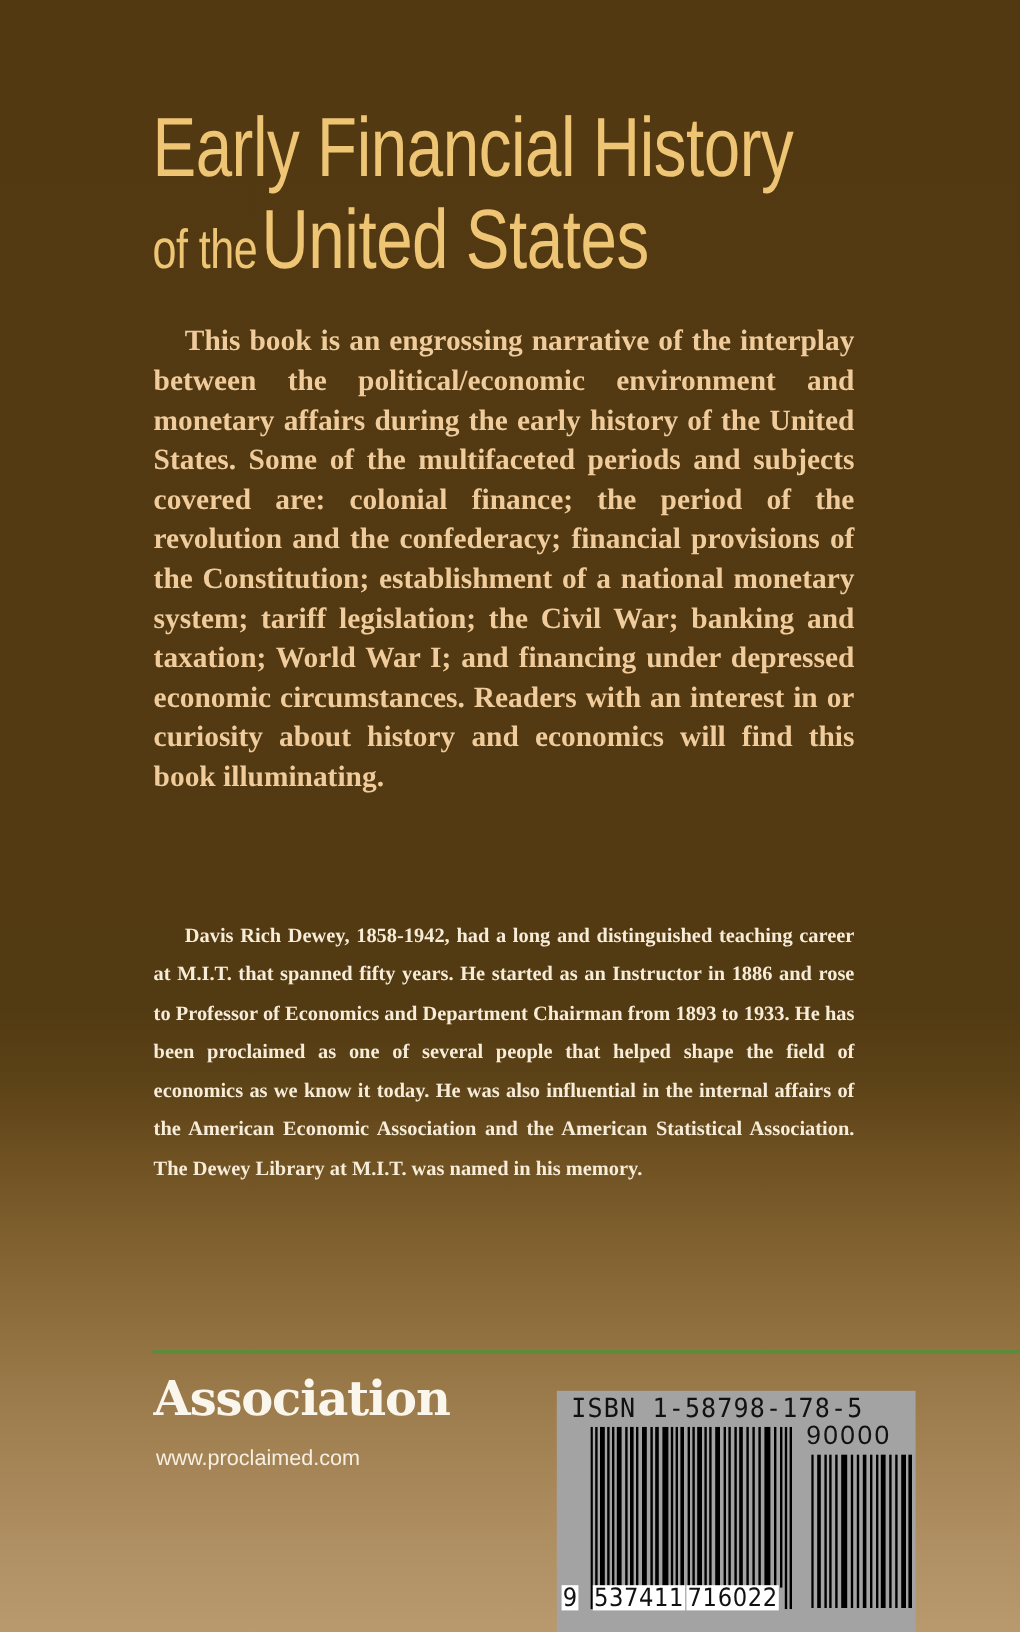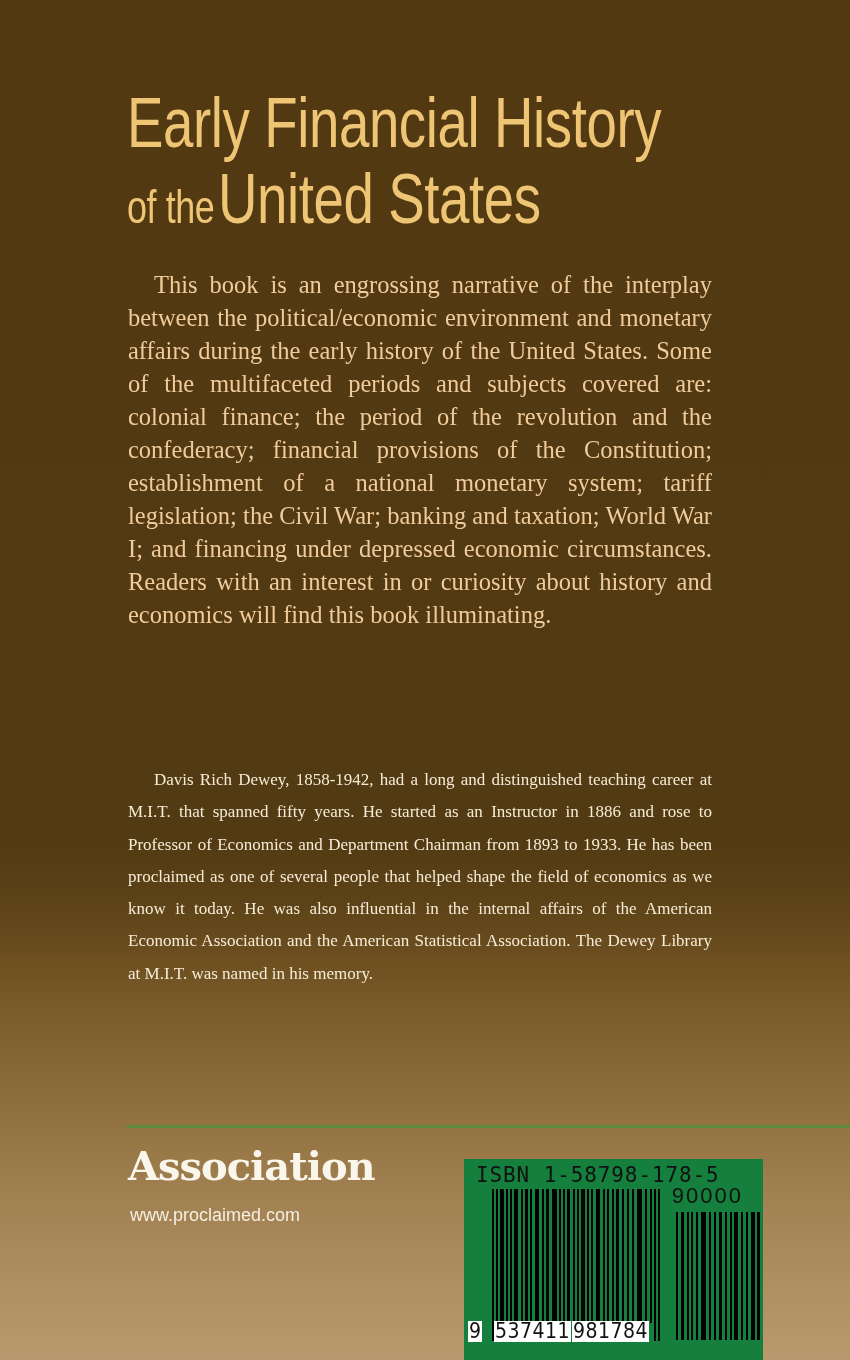--- a/index.html
+++ b/index.html
@@ -30,21 +30,21 @@
     display: block;
     white-space: nowrap;
     transform: scaleX(0.78);
     transform-origin: left top;
   }
   .title-small { font-size: 46px; letter-spacing: -0.5px; }
   .title-big { font-size: 70px; letter-spacing: -0.5px; }
 
   .blurb {
     position: absolute; left: 128px; width: 584px;
-    font-weight: normal;
+    font-weight: bold;
     font-size: 24.5px;
     line-height: 33px;
     text-align: justify;
     margin: 0;
     text-indent: 26px;
   }
   .blurb-1 { top: 268px; color: #f0cc9c; }
   .blurb-2 { top: 764px; color: #f6ecd8; font-size: 17px; line-height: 32.3px; }
 
   .divider {
@@ -62,21 +62,21 @@
   }
   .publisher-url {
     position: absolute; left: 130px; top: 1206px;
     color: #f6efe2;
     font-family: "Liberation Sans", "DejaVu Sans", sans-serif;
     font-size: 18px;
     line-height: 1;
   }
   .barcode-box {
     position: absolute; left: 464px; top: 1159px; width: 299px; height: 201px;
-    background: #15803d;
+    background: #a3a3a3;
   }
   .isbn-text {
     position: absolute; left: 12px; top: 5px;
     font-family: "DejaVu Sans Mono", "Liberation Mono", monospace;
     font-size: 22px; color: #111; letter-spacing: 1px; line-height: 1;
     transform: scaleX(0.95); transform-origin: left top;
   }
   .price-code {
     position: absolute; right: 20px; top: 26px;
     font-family: Liberation Sans, sans-serif;
@@ -175,15 +175,15 @@
       <rect x="65" y="0" width="2" height="128"></rect>
         <rect x="70" y="0" width="2" height="128"></rect>
       <rect x="75" y="0" width="4" height="128"></rect>
         <rect x="81" y="0" width="3" height="128"></rect>
     </g>
   </svg>
 
   <div class="ean-digits">
     <span class="d-first">9</span>
     <span class="d-left">537411</span>
-    <span class="d-right">981784</span>
+    <span class="d-right">716022</span>
   </div>
 </div>
 
 </body></html>

